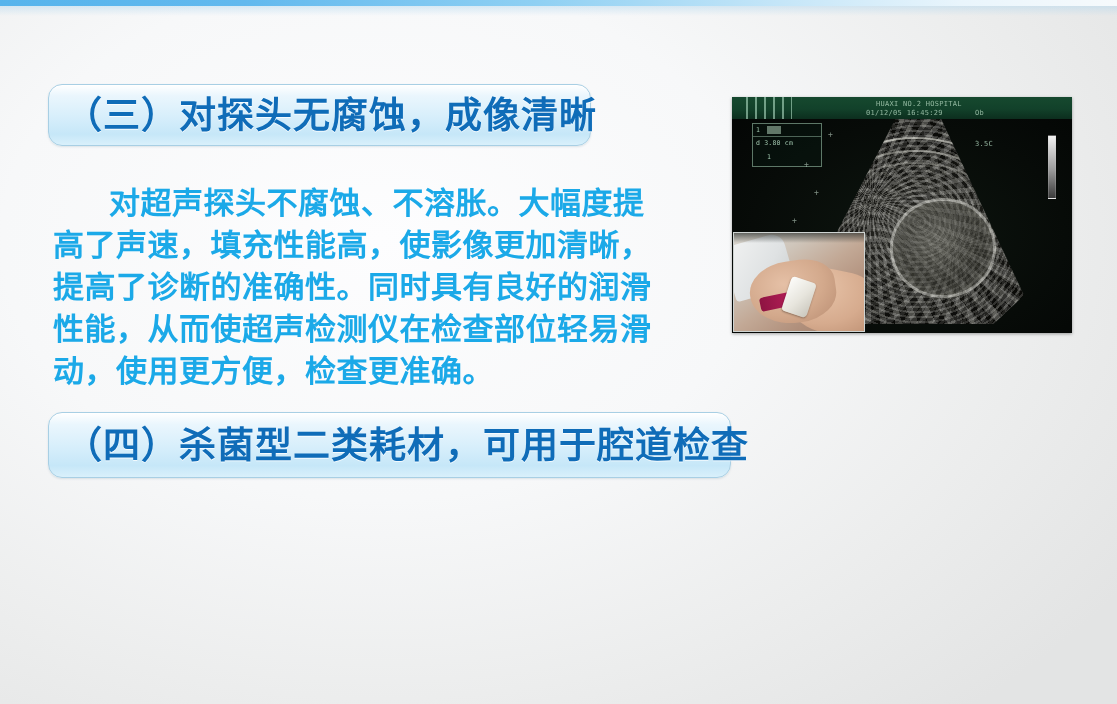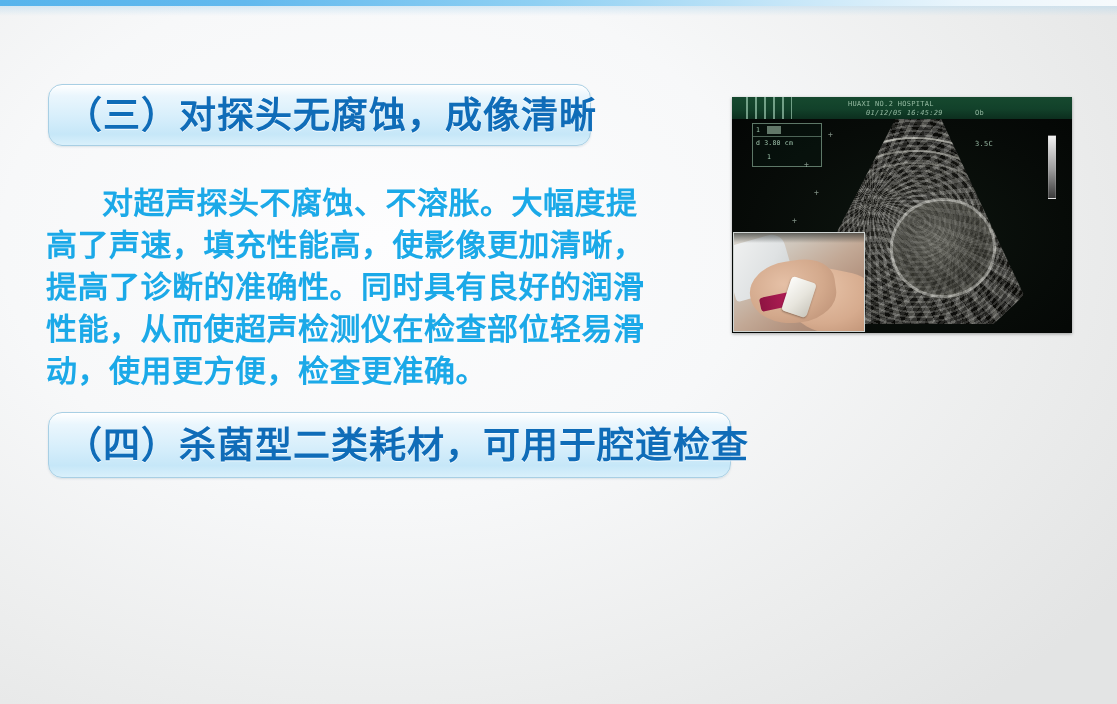--- a/index.html
+++ b/index.html
@@ -58,21 +58,21 @@
 
   
   .body-para {
     position:absolute;
     color:#1ba9e8;
     font-weight:bold;
     letter-spacing:.5px;
   }
 
   #para-1 {
-    left:46px; top:182px; width:615px;
+    left:53px; top:182px; width:615px;
     font-size:31px;
     line-height:42px;
     text-indent:56px;
   }
   #para-2 {
     left:46px; top:512px; width:935px;
     font-size:30px;
     line-height:54px;
     text-indent:66px;
   }
@@ -105,22 +105,22 @@
   .us-ovl {
     position:absolute;
     color:#a8ccb4;
     font-family:"DejaVu Sans Mono", "Liberation Mono", monospace;
     font-size:7px;
     letter-spacing:.3px;
     line-height:9px;
     white-space:nowrap;
     opacity:.85;
   }
-  #us-hospital { left:116px; top:3px; }
-  #us-datetime { left:134px; top:12px;font-style:italic; }
+  #us-hospital { left:144px; top:3px; }
+  #us-datetime { left:134px; top:12px; }
   #us-probe    { left:243px; top:3px;margin-top:40px; }
   #us-mode     { left:243px; top:12px; }
 
   
   #us-measure {
     position:absolute; left:20px; top:26px;
     width:70px; height:44px;
     border:1px solid rgba(165,205,180,.55);
     background:rgba(10,30,20,.35);
   }

